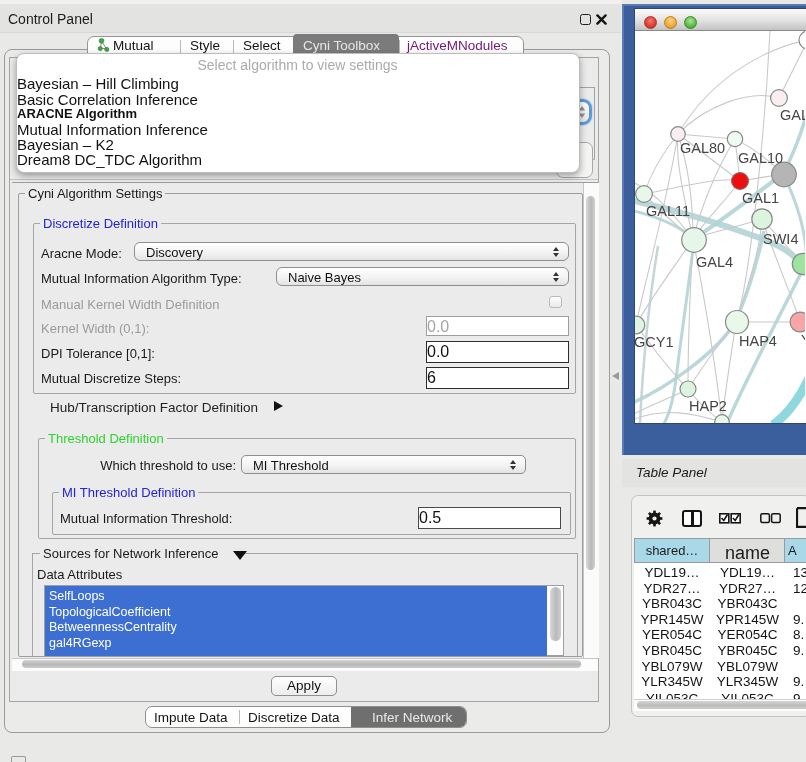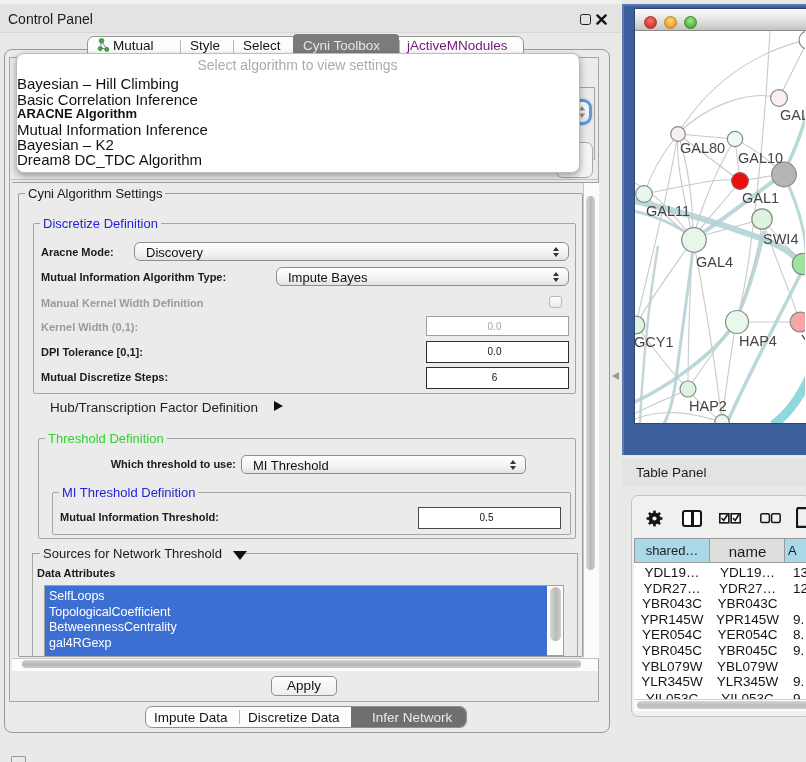--- a/index.html
+++ b/index.html
@@ -1,33 +1,33 @@
 <!DOCTYPE html>
 <html><head>
 <meta charset="utf-8">
 <style>
   html,body{margin:0;padding:0;}
   body{width:806px;height:762px;position:relative;overflow:hidden;
        font-family:"Liberation Sans",sans-serif;background:#e9e9e8;}
   .abs{position:absolute;}
-  .lbl{font-size:11px;color:#1a1a1a;font-weight:bold;white-space:nowrap;}
+  .lbl{font-size:13px;color:#1a1a1a;font-weight:normal;white-space:nowrap;}
   .dis{color:#9b9b9b;}
   .combo{position:absolute;border:1px solid #8e8e8e;border-radius:6px;
      background:linear-gradient(#ffffff,#f2f2f2 60%,#e3e3e3);
      font-size:13px;color:#111;box-sizing:border-box;}
   .combo .tx{position:absolute;left:11px;top:50%;transform:translateY(-50%);}
   .spin{position:absolute;right:8px;top:50%;transform:translateY(-50%);width:7px;height:10px;}
   .spin:before{content:"";position:absolute;left:0;top:0;
      border-left:3.2px solid transparent;border-right:3.2px solid transparent;
      border-bottom:4.2px solid #333;}
   .spin:after{content:"";position:absolute;left:0;bottom:0;
      border-left:3.2px solid transparent;border-right:3.2px solid transparent;
      border-top:4.2px solid #333;}
-  .field{position:absolute;background:#fff;font-size:10px;color:#111;
-     text-align:center;line-height:20px;padding-right:6px;box-sizing:border-box;}
+  .field{position:absolute;background:#fff;font-size:16px;color:#111;
+     text-align:left;line-height:20px;padding-right:6px;box-sizing:border-box;}
   .group{position:absolute;border:1px solid #9f9f9f;border-radius:2px;}
   .gtitle{position:absolute;top:-8px;left:6px;background:#ebebeb;
      padding:0 3px;font-size:13px;white-space:nowrap;}
 </style>
 </head>
 <body>
 
 <div class="abs" style="left:0;top:0;width:2px;height:4px;background:#666;"></div>
 
 <div class="abs" style="left:0;top:0;width:622px;height:4px;background:#f1f0ef;"></div>
@@ -89,21 +89,21 @@
   <span class="gtitle" style="color:#2323d6;">Discretize Definition</span>
 </div>
 
 <div class="lbl" style="position:absolute;left:41px;top:246px;">Aracne Mode:</div>
 <div class="combo" style="left:134px;top:242px;width:435px;height:19px;">
   <span class="tx">Discovery</span>
     <span class="spin"></span>
 </div>
 <div class="lbl" style="position:absolute;left:41px;top:271px;text-align:center;">Mutual Information Algorithm Type:</div>
 <div class="combo" style="left:276px;top:267px;width:293px;height:19px;">
-  <span class="tx">Impute Bayes</span>
+  <span class="tx">Naive Bayes</span>
     <span class="spin"></span>
 </div>
 <div class="lbl dis" style="position:absolute;left:41px;top:297px;">Manual Kernel Width Definition</div>
 <div class="abs" style="left:549px;top:296px;width:13px;height:12px;border:1px solid #b9b9b9;
      border-radius:3px;background:linear-gradient(#fdfdfd,#e9e9e9);box-sizing:border-box;"></div>
 <div class="lbl dis" style="position:absolute;left:41px;top:321px;text-align:right;">Kernel Width (0,1):</div>
 <div class="field" style="left:426px;top:316px;width:143px;height:20px;border:1px solid #9f9f9f;color:#a5a5a5;">0.0</div>
 <div class="lbl" style="position:absolute;left:41px;top:346px;">DPI Tolerance [0,1]:</div>
 <div class="field" style="left:426px;top:341px;width:143px;height:22px;border:1.5px solid #2e2e2e;line-height:20px;">0.0</div>
 <div class="lbl" style="position:absolute;left:41px;top:371px;">Mutual Discretize Steps:</div>
@@ -123,21 +123,21 @@
 </div>
 
 <div class="group" style="left:52px;top:492px;width:517px;height:41px;border-color:#a5a5a5;">
   <span class="gtitle" style="color:#2323d6;">MI Threshold Definition</span>
 </div>
 <div class="lbl" style="position:absolute;left:60px;top:511px;">Mutual Information Threshold:</div>
 <div class="field" style="left:418px;top:507px;width:143px;height:22px;border:1.5px solid #4a4a4a;line-height:20px;">0.5</div>
 
 <div class="abs" style="left:32px;top:553px;width:546px;height:103px;border:1px solid #a5a5a5;
      border-bottom:none;box-sizing:border-box;"></div>
-<div class="abs" style="left:40px;top:546px;background:#ebebeb;padding:0 22px 0 3px;font-size:13px;color:#1a1a1a;">Sources for Network Threshold</div>
+<div class="abs" style="left:40px;top:546px;background:#ebebeb;padding:0 22px 0 3px;font-size:13px;color:#1a1a1a;">Sources for Network Inference</div>
 <div class="abs" style="left:233px;top:551px;width:0;height:0;border-left:7px solid transparent;
      border-right:7px solid transparent;border-top:9px solid #111;"></div>
 <div class="lbl" style="position:absolute;left:37px;top:567px;">Data Attributes</div>
 
 <div class="abs" style="left:44px;top:585px;width:520px;height:71px;background:#ffffff;border:1px solid #9f9f9f;box-sizing:border-box;"></div>
 <div class="abs" style="left:45px;top:586px;width:502px;height:70px;background:#3d6fd2;"></div>
 <div class="abs" style="left:49px;top:589px;font-size:12.5px;color:#fff;">SelfLoops</div>
 <div class="abs" style="left:49px;top:604.5px;font-size:12.5px;color:#fff;">TopologicalCoefficient</div>
 <div class="abs" style="left:49px;top:620px;font-size:12.5px;color:#fff;">BetweennessCentrality</div>
 <div class="abs" style="left:49px;top:635.5px;font-size:12.5px;color:#fff;">gal4RGexp</div>
@@ -259,21 +259,21 @@
     <text x="61" y="236">GAL4</text>
     <text x="-1" y="316">GCY1</text>
     <text x="104" y="315">HAP4</text>
     <text x="166" y="314">Y</text>
     <text x="54" y="380">HAP2</text>
   </g>
 </svg>
 
 <div class="abs" style="left:622px;top:455px;width:184px;height:307px;background:#e9e9e8;"></div>
 <div class="abs" style="left:622px;top:459px;width:184px;height:28px;background:#e3e3e1;"></div>
-<div class="abs" style="left:636px;top:465px;font-size:13.5px;color:#1c1c1c;">Table Panel</div>
+<div class="abs" style="left:636px;top:465px;font-size:13.5px;color:#1c1c1c;font-style:italic;">Table Panel</div>
 
 <div class="abs" style="left:631px;top:495px;width:180px;height:222px;background:#f0f0ef;
      border:1px solid #c3c3c3;border-radius:7px;box-sizing:border-box;"></div>
 
 <svg class="abs" style="left:646px;top:510px;" width="17" height="17" viewBox="0 0 17 17">
   <g fill="#151515">
     <circle cx="8.5" cy="8.5" r="5.9"></circle>
     <g>
       <rect x="7.2" y="0.6" width="2.6" height="3"></rect>
       <rect x="7.2" y="13.4" width="2.6" height="3"></rect>
@@ -302,21 +302,21 @@
 </svg>
 <svg class="abs" style="left:796px;top:507px;" width="10" height="21" viewBox="0 0 10 21">
   <path d="M1 1.2 L10 1.2 M1 1.2 L1 19.8 L10 19.8" stroke="#151515" stroke-width="2.2" fill="none"></path>
 </svg>
 
 <div class="abs" style="left:634px;top:538px;width:172px;height:161px;background:#fff;"></div>
 <div class="abs" style="left:634px;top:538px;width:76px;height:25px;background:#a9d9e9;border:1px solid #9a9a9a;box-sizing:border-box;"></div>
 <div class="abs" style="left:710px;top:538px;width:75px;height:25px;background:#dededd;border:1px solid #9a9a9a;border-left:none;box-sizing:border-box;"></div>
 <div class="abs" style="left:785px;top:538px;width:21px;height:25px;background:#a9d9e9;border:1px solid #9a9a9a;border-left:none;border-right:none;box-sizing:border-box;"></div>
 <div class="abs" style="left:634px;top:543px;width:76px;text-align:center;font-size:13px;color:#1c1c1c;">shared…</div>
-<div class="abs" style="left:710px;top:543px;width:75px;text-align:center;font-size:15px;color:#1c1c1c;">name</div>
+<div class="abs" style="left:710px;top:543px;width:75px;text-align:center;font-size:18px;color:#1c1c1c;">name</div>
 <div class="abs" style="left:788px;top:543px;font-size:13px;color:#1c1c1c;">A</div>
 <div id="rows" class="abs" style="left:634px;top:563px;width:172px;height:136px;overflow:hidden;font-size:13.5px;color:#141414;">
   <div style="position:absolute;top:2px;left:0;width:76px;text-align:center;">YDL19…</div>
   <div style="position:absolute;top:2px;left:76px;width:75px;text-align:center;">YDL19…</div>
   <div style="position:absolute;top:2px;left:159px;">13</div>
   <div style="position:absolute;top:17.6px;left:0;width:76px;text-align:center;">YDR27…</div>
   <div style="position:absolute;top:17.6px;left:76px;width:75px;text-align:center;">YDR27…</div>
   <div style="position:absolute;top:17.6px;left:159px;">12</div>
   <div style="position:absolute;top:33.2px;left:0;width:76px;text-align:center;">YBR043C</div>
   <div style="position:absolute;top:33.2px;left:76px;width:75px;text-align:center;">YBR043C</div>

